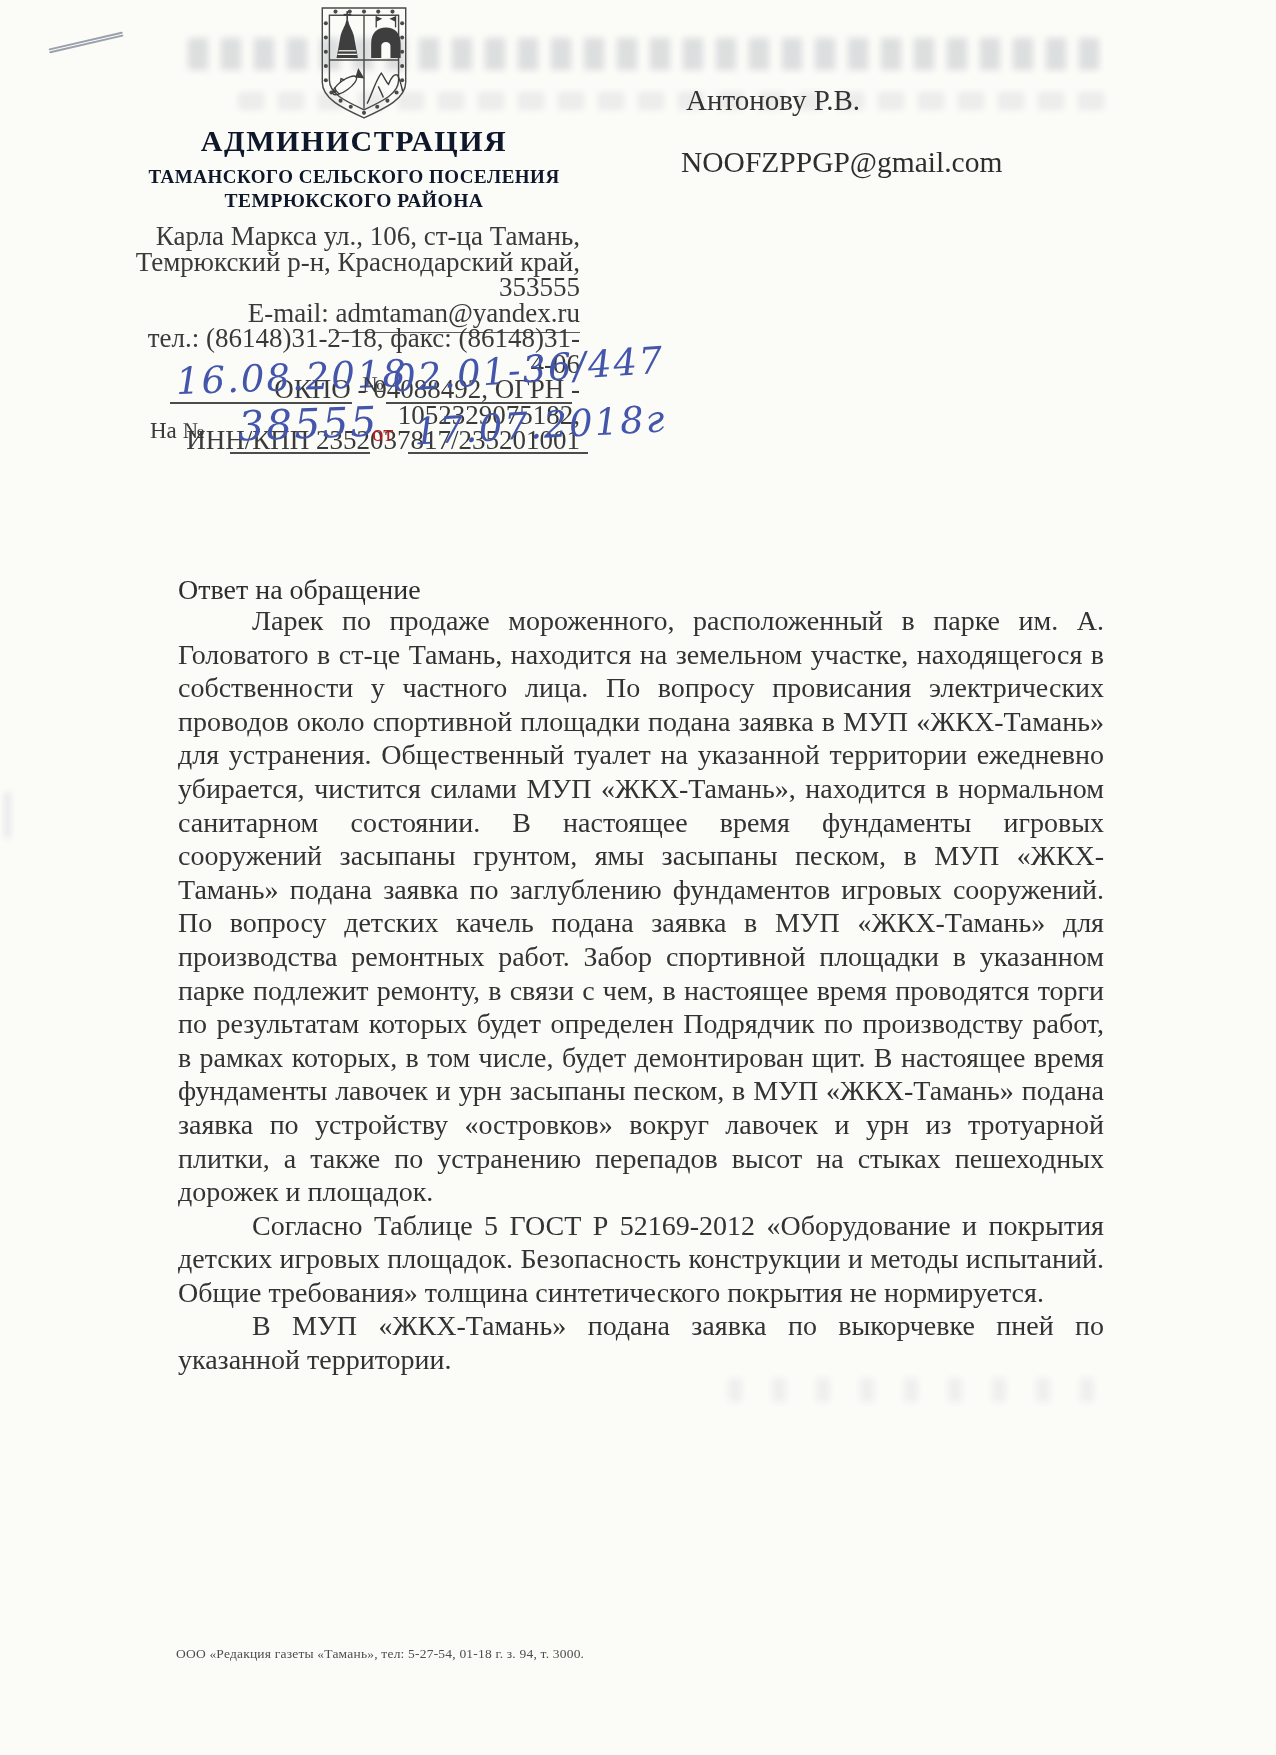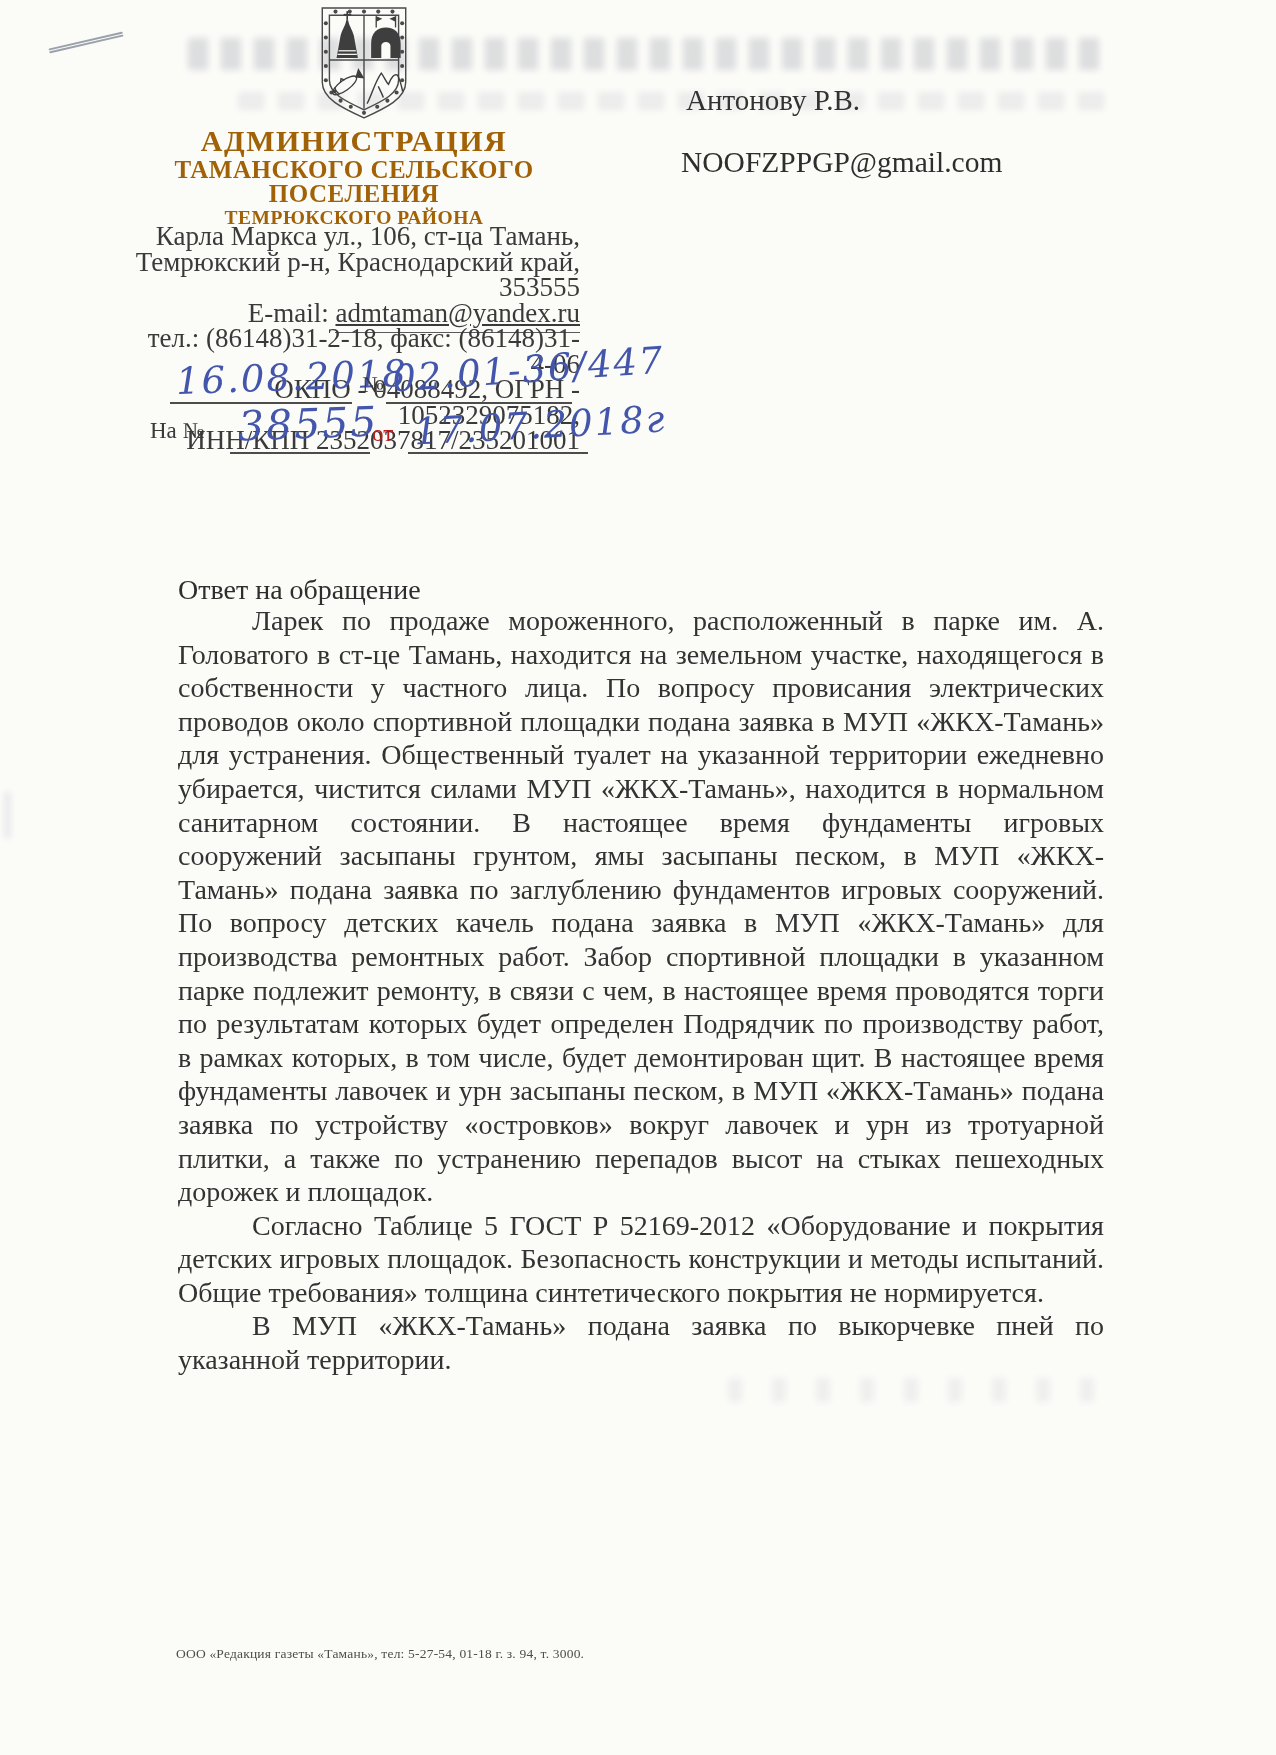--- a/index.html
+++ b/index.html
@@ -15,27 +15,27 @@
   .ghost-1{left:188px;top:38px;width:912px;height:32px;opacity:.33;
     background:repeating-linear-gradient(90deg,rgba(70,80,100,.5) 0 20px,rgba(70,80,100,0) 20px 33px);}
   .ghost-2{left:238px;top:92px;width:870px;height:18px;opacity:.17;
     background:repeating-linear-gradient(90deg,rgba(70,80,100,.5) 0 26px,rgba(70,80,100,0) 26px 40px);}
   .ghost-3{left:728px;top:1378px;width:372px;height:24px;opacity:.12;
     background:repeating-linear-gradient(90deg,rgba(60,70,90,.5) 0 14px,rgba(60,70,90,0) 14px 44px);}
   .ghost-4{left:5px;top:792px;width:5px;height:46px;opacity:.2;background:#7b8699;}
   
   .crest{position:absolute;left:314px;top:5px;}
   
-  .org{position:absolute;left:128px;top:124px;width:452px;text-align:center;font-weight:bold;color:#a16207;}
+  .org{position:absolute;left:128px;top:124px;width:452px;text-align:center;font-weight:bold;color:#0f172a;}
   .org .l1{font-size:30px;letter-spacing:1.5px;line-height:34px;}
-  .org .l2{font-size:25px;letter-spacing:.5px;line-height:24px;margin-top:0;}
+  .org .l2{font-size:19px;letter-spacing:.5px;line-height:24px;margin-top:7px;}
   .org .l3{font-size:19.5px;letter-spacing:.5px;line-height:24px;}
   .addr{position:absolute;left:128px;top:224px;width:452px;text-align:right;
     font-size:27px;line-height:25.5px;color:#3a3a3a;}
-  .addr .email-u{border-bottom:1.5px solid #5a5a5a;padding-bottom:4px;text-decoration:underline;}
+  .addr .email-u{border-bottom:1.5px solid #5a5a5a;padding-bottom:4px;}
   
   .hand{font-family:"DejaVu Serif", serif;font-style:italic;color:#4456ab;letter-spacing:2px;white-space:nowrap;}
   .hw-date{position:absolute;left:176px;top:356px;font-size:37px;transform:rotate(-2deg);}
   .no-label{position:absolute;left:362px;top:372px;font-size:23px;color:#3a3a3a;}
   .hw-number{position:absolute;left:392px;top:348px;font-size:37px;transform:rotate(-4deg);}
   .na-label{position:absolute;left:150px;top:418px;font-size:23px;color:#3a3a3a;}
   .hw-reply-no{position:absolute;left:238px;top:400px;font-size:41px;transform:rotate(-2deg);}
   .ot-label{position:absolute;left:372px;top:421px;font-size:23px;color:#b91c1c;}
   .hw-reply-date{position:absolute;left:414px;top:404px;font-size:37px;transform:rotate(-3deg);}
   .uline{position:absolute;height:0;border-bottom:2px solid #4c4c4c;}

